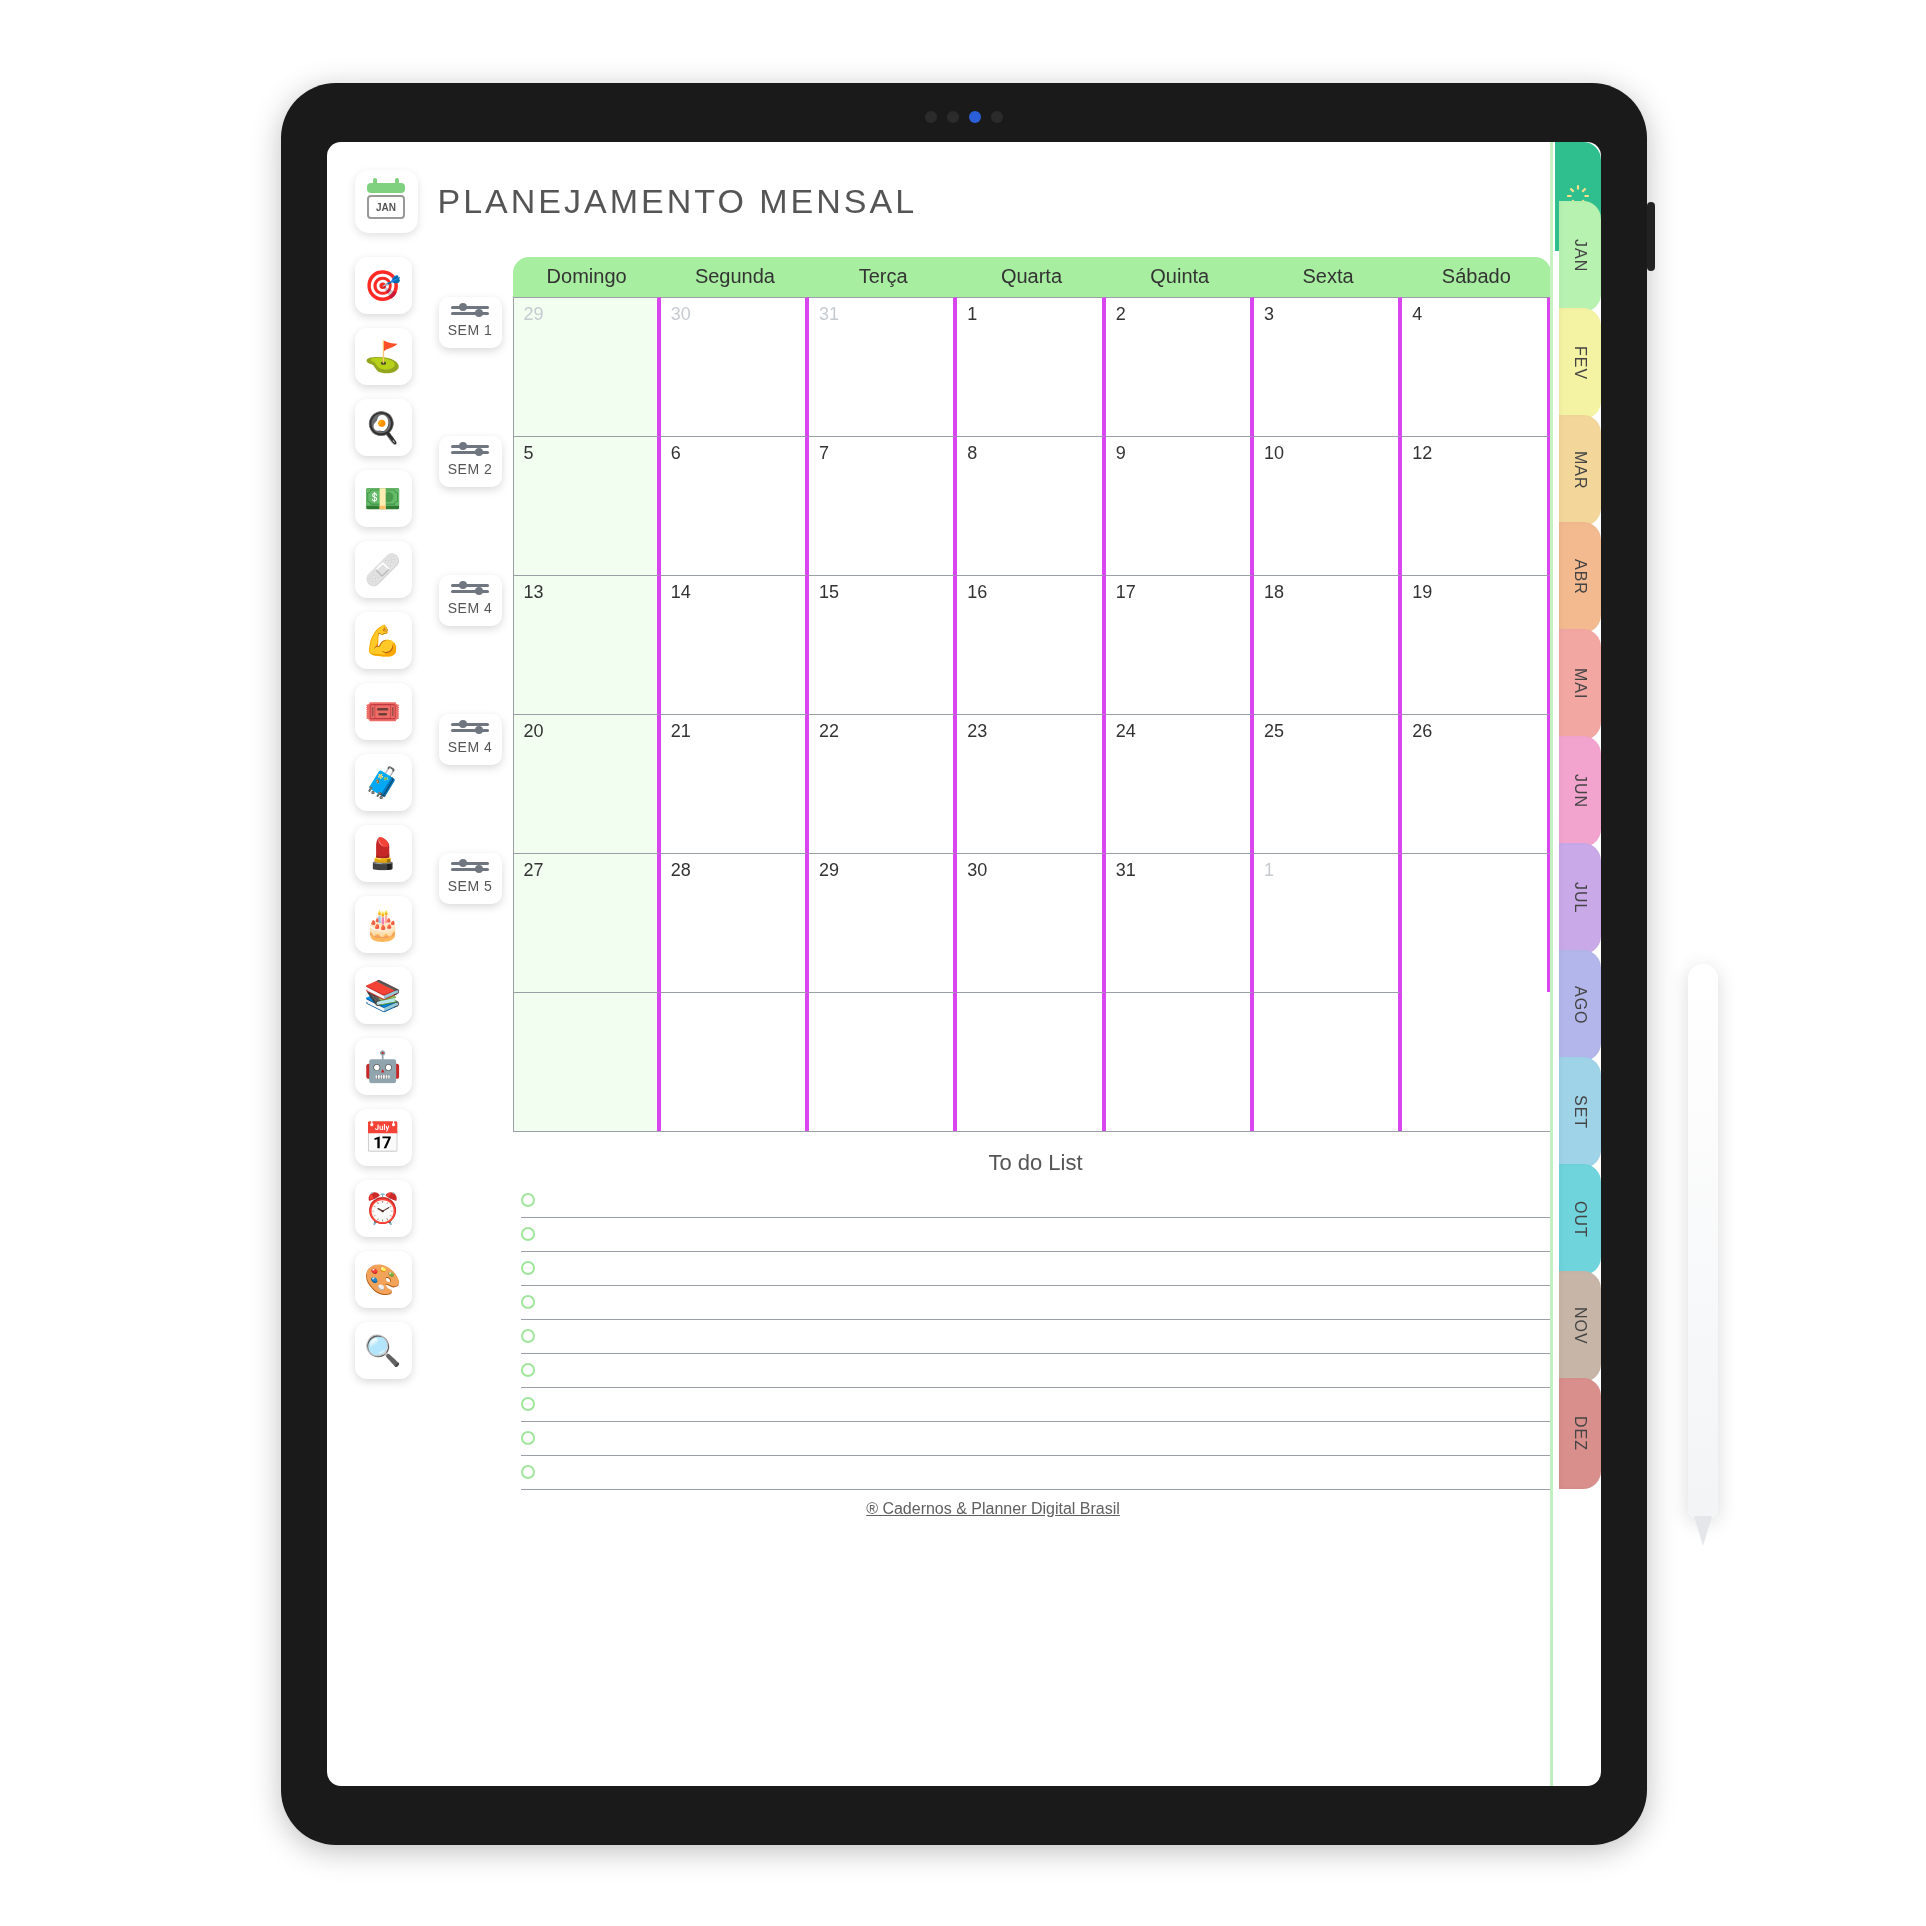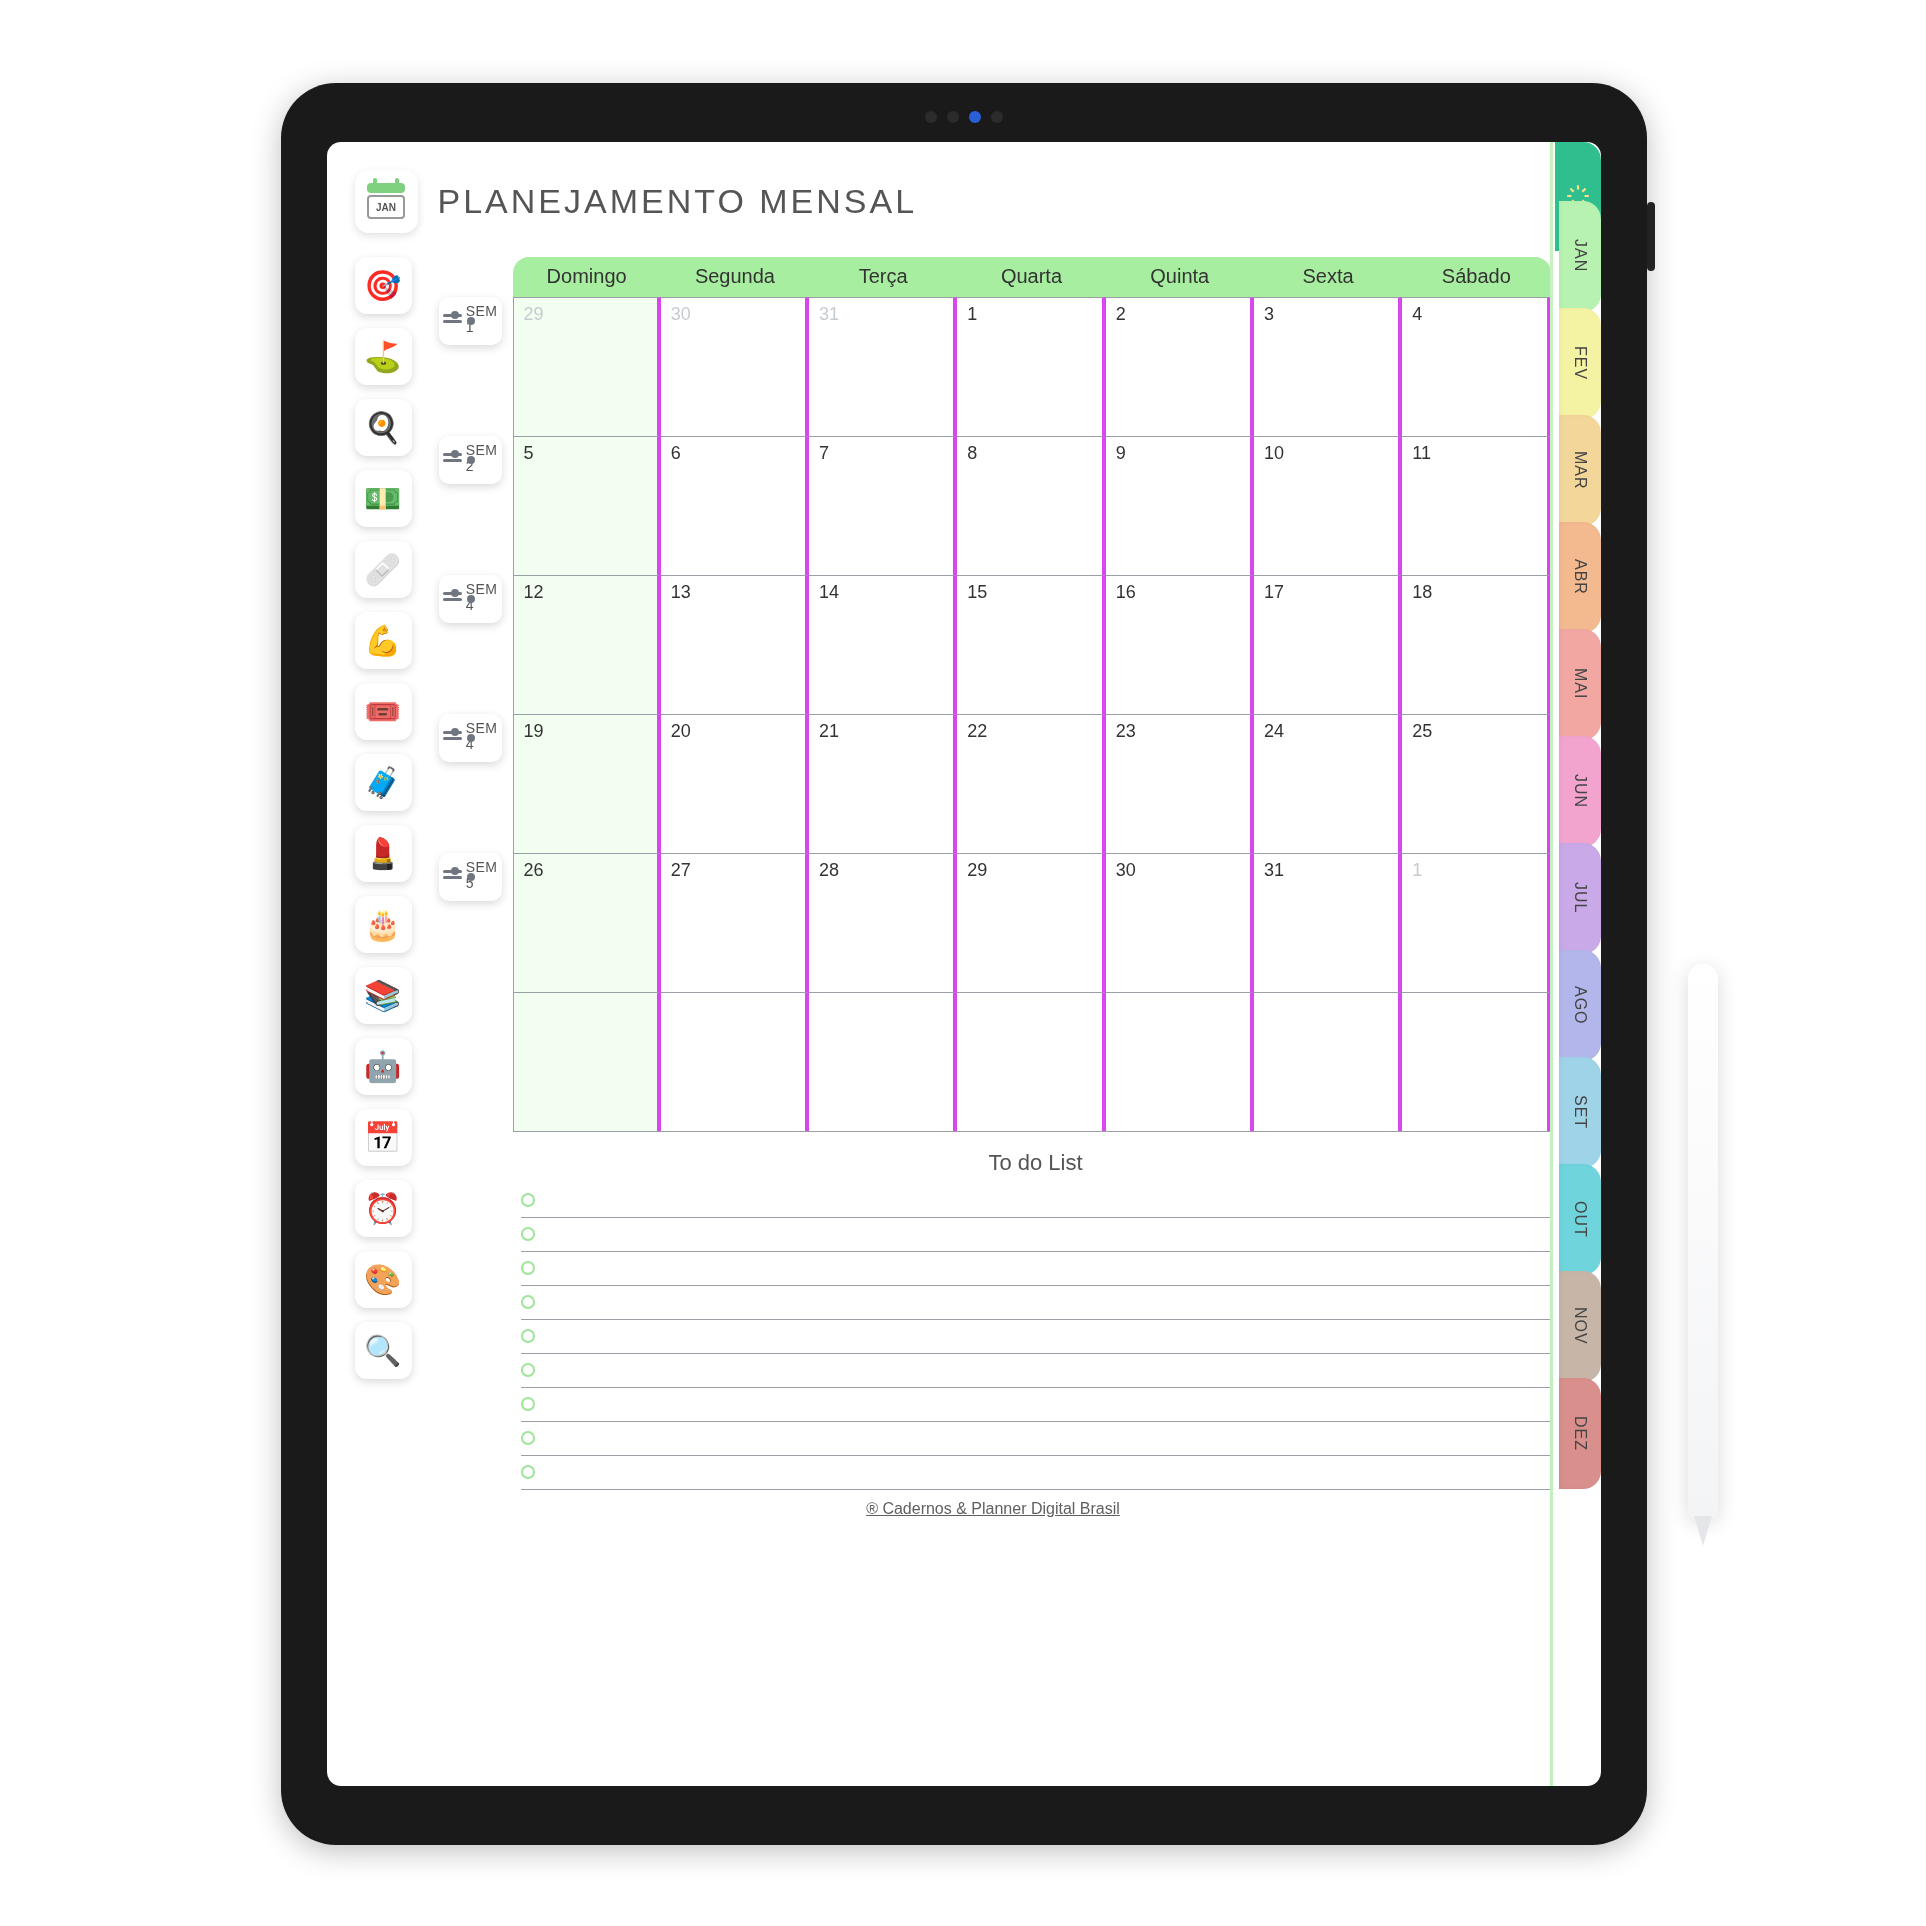--- a/index.html
+++ b/index.html
@@ -114,21 +114,21 @@
   .calendar-area{ flex:1; display:flex; flex-direction:column; }
   .calendar-wrap{ display:flex; gap:8px; }
 
   .week-col{ display:flex; flex-direction:column; width:69px; margin-top:40px; }
   .week-btn{
     height:139px; display:flex; align-items:flex-start; justify-content:center;
   }
   .week-chip{
     background:#fff; border-radius:10px; box-shadow:0 3px 8px rgba(0,0,0,.15);
     width:63px; padding:6px 4px 10px 4px;
-    display:flex; flex-direction:row; align-items:center; gap:4px;
+    display:flex; flex-direction:column; align-items:center; gap:4px;
     cursor:pointer;
   }
   .week-chip .lines{ width:38px; }
   .week-chip .lines div{ height:3px;background:#6f7680;border-radius:2px;margin:3px 0;position:relative;}
   .week-chip .lines div::after{content:"";position:absolute;width:8px;height:8px;border-radius:50%;background:#6f7680;top:-3px;}
   .week-chip .lines div:nth-child(1)::after{left:8px}
   .week-chip .lines div:nth-child(2)::after{left:24px}
   .week-chip .wk-label{font-size:14px;color:#555;letter-spacing:0.5px;}
 
   .grid-wrap{ flex:1;}
@@ -317,21 +317,20 @@
                 <div class="day-cell">1</div>
                 <div class="day-cell">2</div>
                 <div class="day-cell">3</div>
                 <div class="day-cell">4</div>
                 <div class="day-cell">5</div>
                 <div class="day-cell">6</div>
                 <div class="day-cell">7</div>
                 <div class="day-cell">8</div>
                 <div class="day-cell">9</div>
                 <div class="day-cell">10</div>
-                <div class="day-cell">11</div>
                 <div class="day-cell">12</div>
                 <div class="day-cell">13</div>
                 <div class="day-cell">14</div>
                 <div class="day-cell">15</div>
                 <div class="day-cell">16</div>
                 <div class="day-cell">17</div>
                 <div class="day-cell">18</div>
                 <div class="day-cell">19</div>
                 <div class="day-cell">20</div>
                 <div class="day-cell">21</div>

